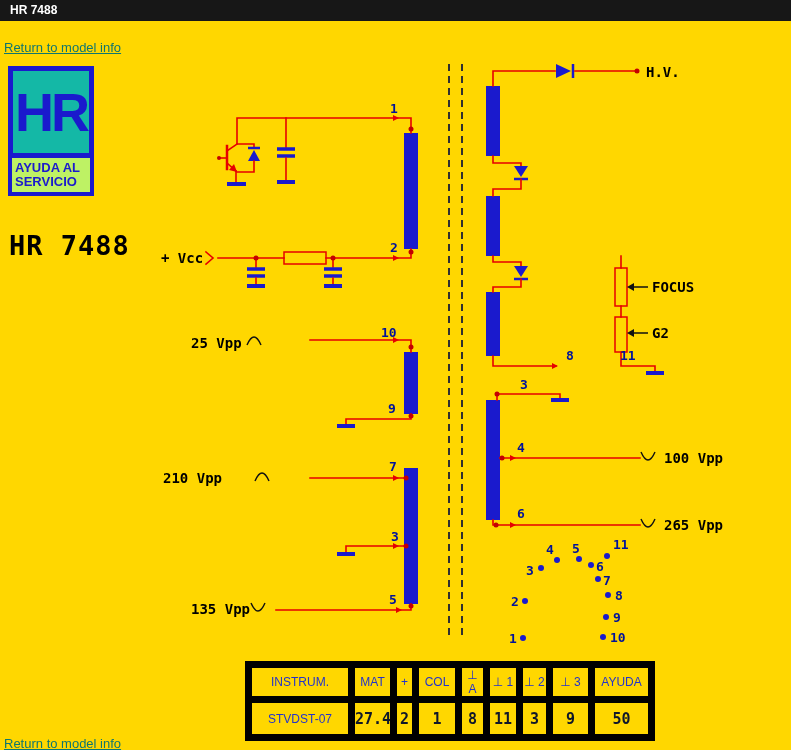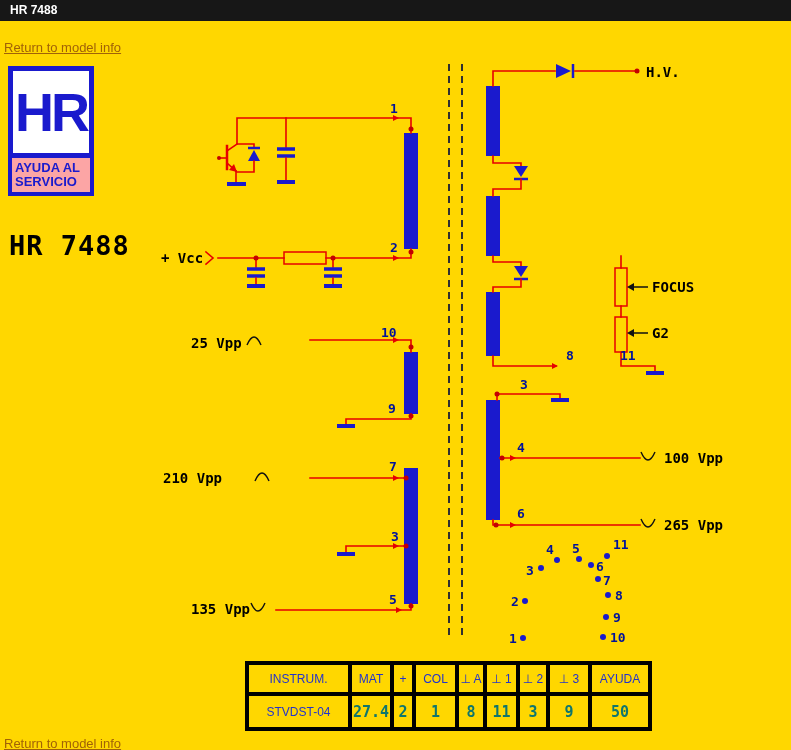--- a/index.html
+++ b/index.html
@@ -3,30 +3,30 @@
 <meta charset="utf-8">
 <style>
   html,body{margin:0;padding:0}
   body{width:791px;height:750px;position:relative;background:#ffd700;overflow:hidden;
        font-family:"Liberation Sans",sans-serif}
 
   .titlebar{position:absolute;left:0;top:0;width:791px;height:21px;background:#171717;
             color:#fff;font:bold 12px "Liberation Sans",sans-serif;line-height:21px}
   .titlebar span{padding-left:10px}
 
-  .link{position:absolute;left:4px;color:#a16207;font:13px "Liberation Sans",sans-serif;
+  .link{position:absolute;left:4px;color:#0f766e;font:13px "Liberation Sans",sans-serif;
         text-decoration:underline;cursor:pointer}
   .link.top{top:40px}
   .link.bottom{top:736px}
 
   .logo{position:absolute;left:8px;top:66px;width:86px}
-  .logo-hr{box-sizing:border-box;border:5px solid #1a1acd;background:#ffffff;height:92px;width:86px;
+  .logo-hr{box-sizing:border-box;border:5px solid #1a1acd;background:#14b8a6;height:92px;width:86px;
            display:flex;align-items:center;justify-content:center;
            font:bold 54px "Liberation Sans",sans-serif;color:#1a1acd;letter-spacing:-3px}
-  .logo-sub{box-sizing:border-box;border:4px solid #1a1acd;border-top:none;background:#fca5a5;width:86px;
+  .logo-sub{box-sizing:border-box;border:4px solid #1a1acd;border-top:none;background:#bef264;width:86px;
             color:#1a1acd;font:bold 13px "Liberation Sans",sans-serif;line-height:14px;padding:3px 2px 3px 3px}
 
   .heading{position:absolute;left:9px;top:230px;margin:0;color:#000;
            font:bold 27px "DejaVu Sans Mono",monospace;letter-spacing:1px}
 
   svg.schematic{position:absolute;left:0;top:0}
   .w{stroke:#e60000;stroke-width:1.6;fill:none;stroke-linecap:square}
   .w2{stroke:#e60000;stroke-width:2.5;fill:none;stroke-linecap:square}
   .comp{fill:#1a1acd;stroke:none}
   .cbar{stroke:#1a1acd;stroke-width:3.5;fill:none}
@@ -36,23 +36,23 @@
   .ah{fill:#e60000;stroke:none}
   .core{stroke:#303030;stroke-width:2;stroke-dasharray:7 5;fill:none}
   .pot{stroke:#e60000;stroke-width:1.5;fill:none}
   .wav{stroke:#111;stroke-width:1.4;fill:none}
   .blk{fill:#000;font:bold 14px "DejaVu Sans Mono",monospace}
   .pin{fill:#00129a;font:bold 13px "DejaVu Sans Mono",monospace}
   .barrow{stroke:#111;stroke-width:1.5}
   .bah{fill:#111;stroke:none}
 
   .spec{position:absolute;left:245px;top:661px;border-collapse:collapse;table-layout:fixed;width:403px}
-  .spec th,.spec td{border:4px solid #000000;text-align:center;padding:0;overflow:hidden}
+  .spec th,.spec td{border:7px solid #000000;text-align:center;padding:0;overflow:hidden}
   .spec th{height:27px;color:#2233cc;font:12px "Liberation Sans",sans-serif;font-weight:normal}
-  .spec td{height:31px;color:#0f766e;font:bold 15px "DejaVu Sans Mono",monospace}
+  .spec td{height:31px;color:#0f172a;font:bold 15px "DejaVu Sans Mono",monospace}
   .spec td.instr{color:#2233cc;font:12px "Liberation Sans",sans-serif}
 </style>
 </head>
 <body>
 
 <div class="titlebar">
   <span>HR 7488</span>
 </div>
 
 <a class="link top">Return to model info</a>
@@ -295,21 +295,21 @@
     <th>MAT</th>
     <th>+</th>
     <th>COL</th>
     <th>⊥ A</th>
     <th>⊥ 1</th>
     <th>⊥ 2</th>
     <th>⊥ 3</th>
     <th>AYUDA</th>
   </tr>
   <tr>
-    <td class="instr">STVDST-04</td>
+    <td class="instr">STVDST-07</td>
     <td>27.4</td>
     <td>2</td>
     <td>1</td>
     <td>8</td>
     <td>11</td>
     <td>3</td>
     <td>9</td>
     <td>50</td>
   </tr>
 </tbody>

